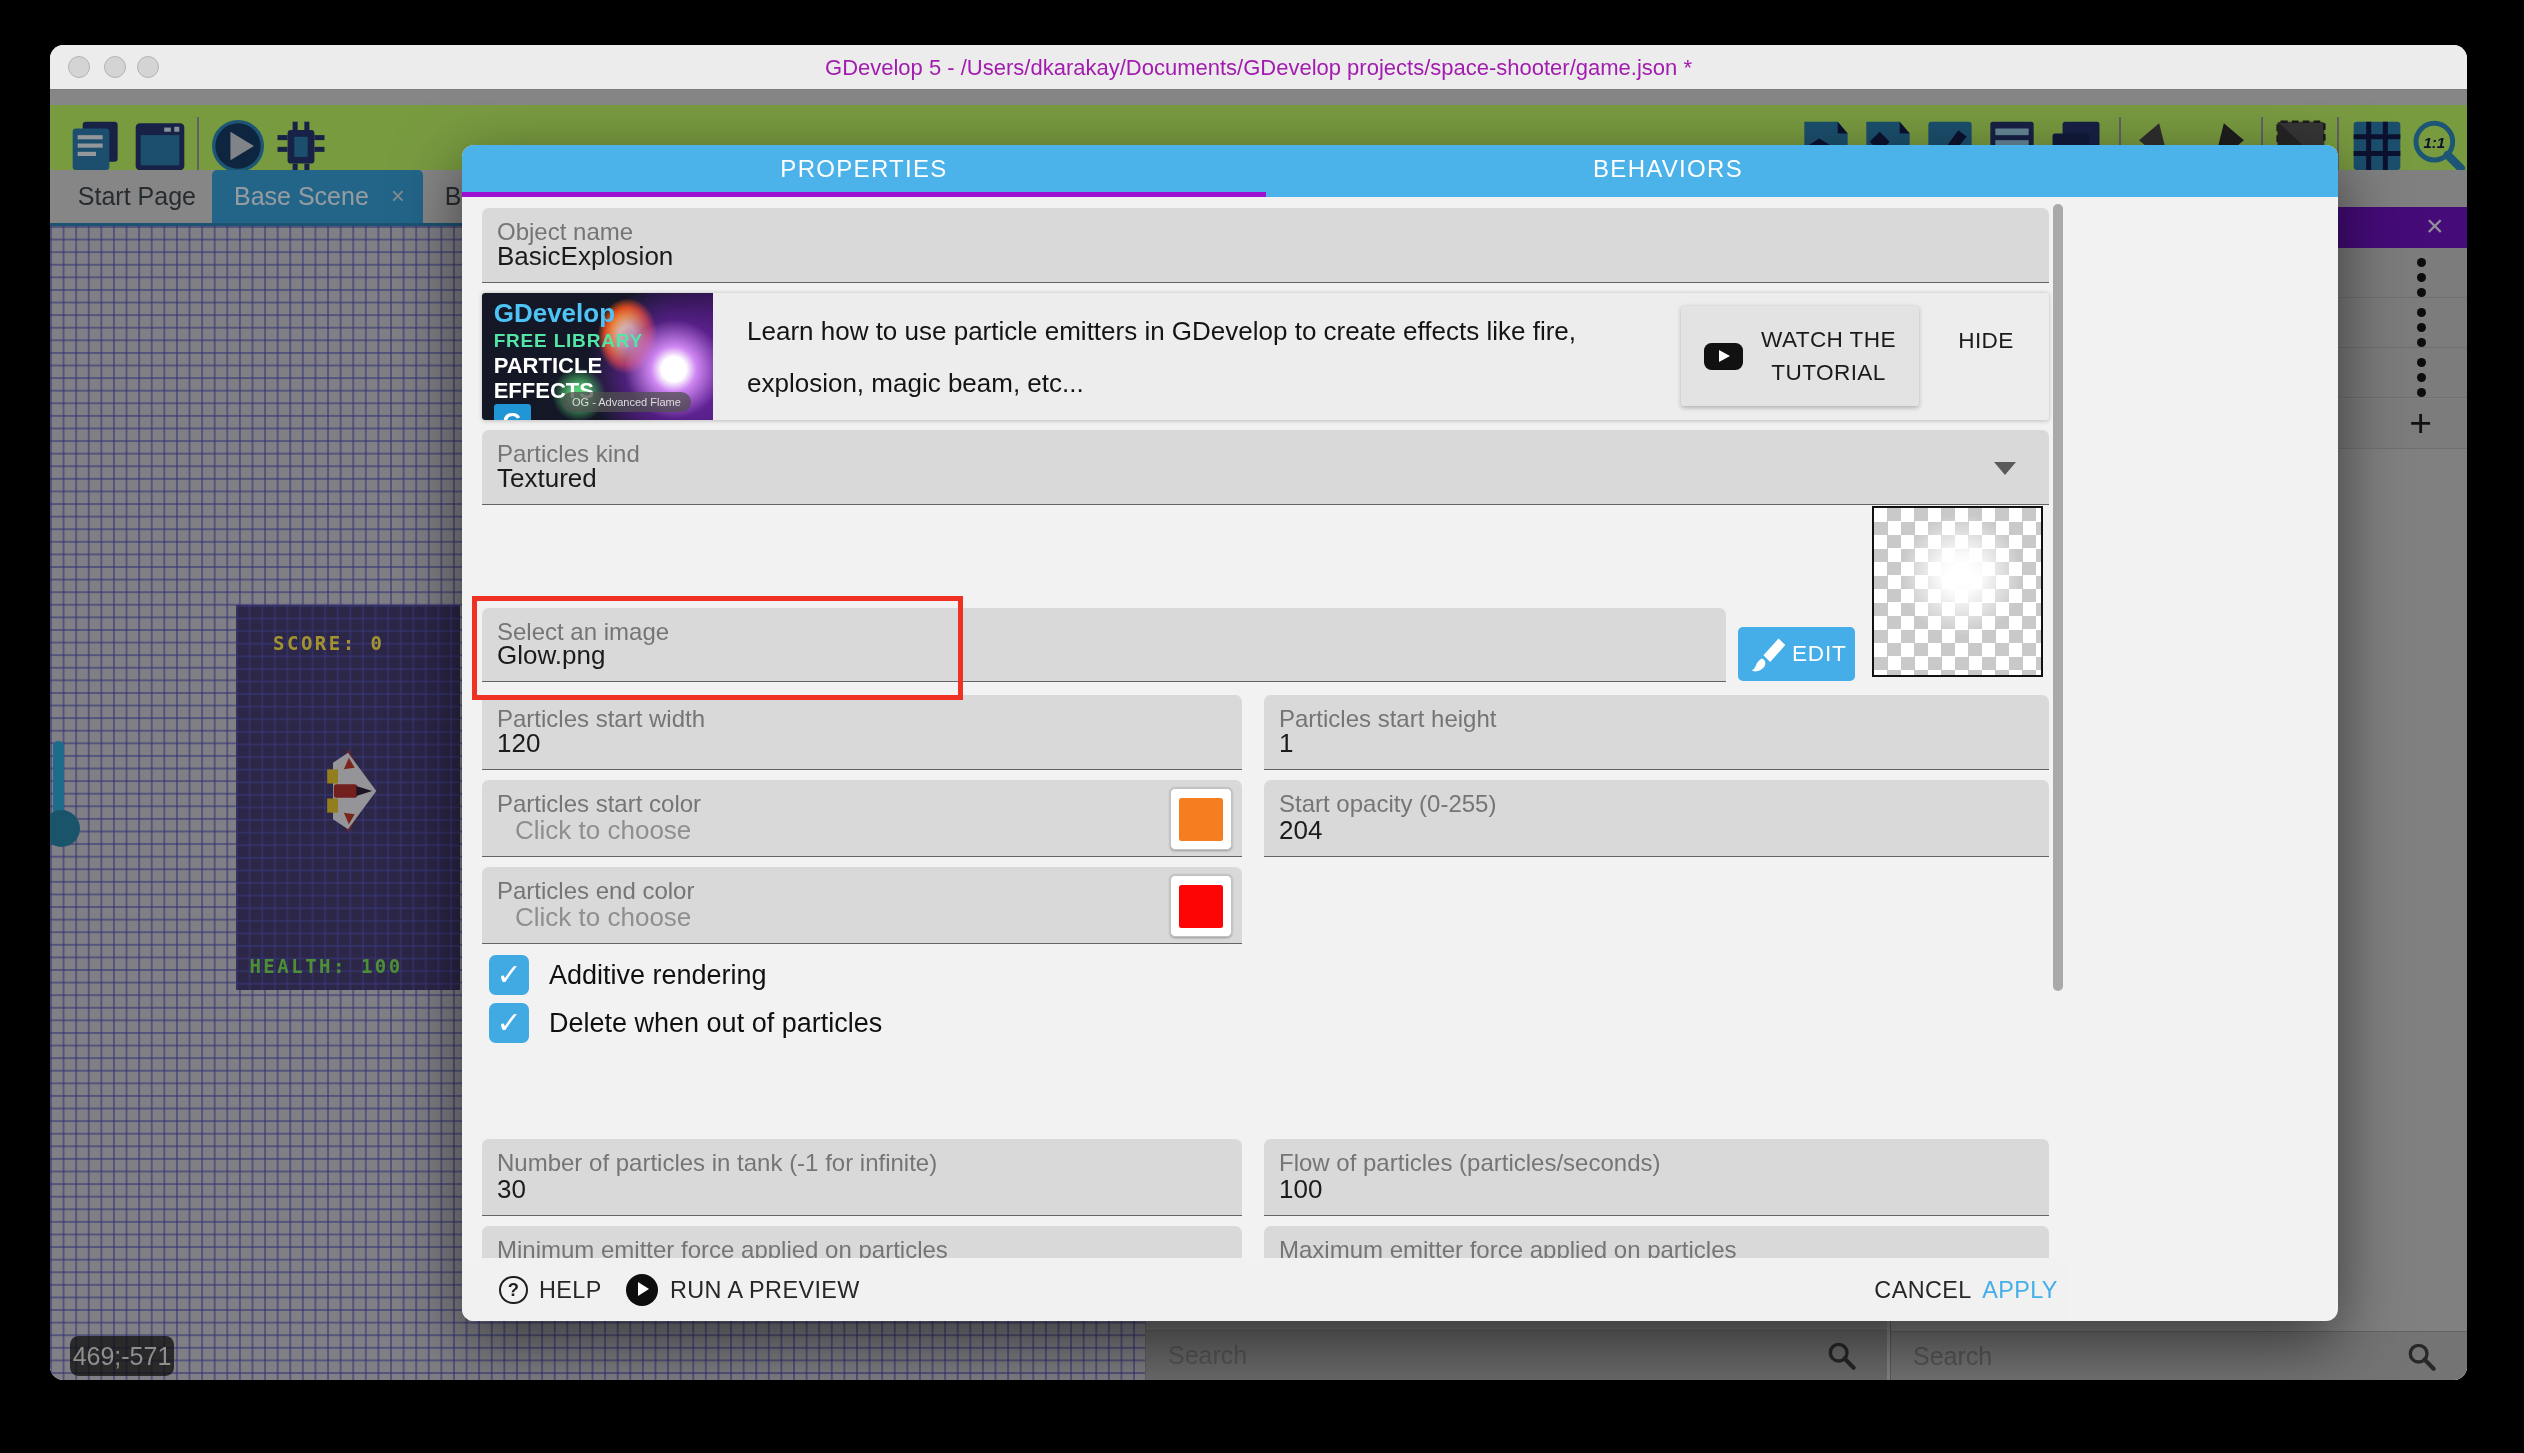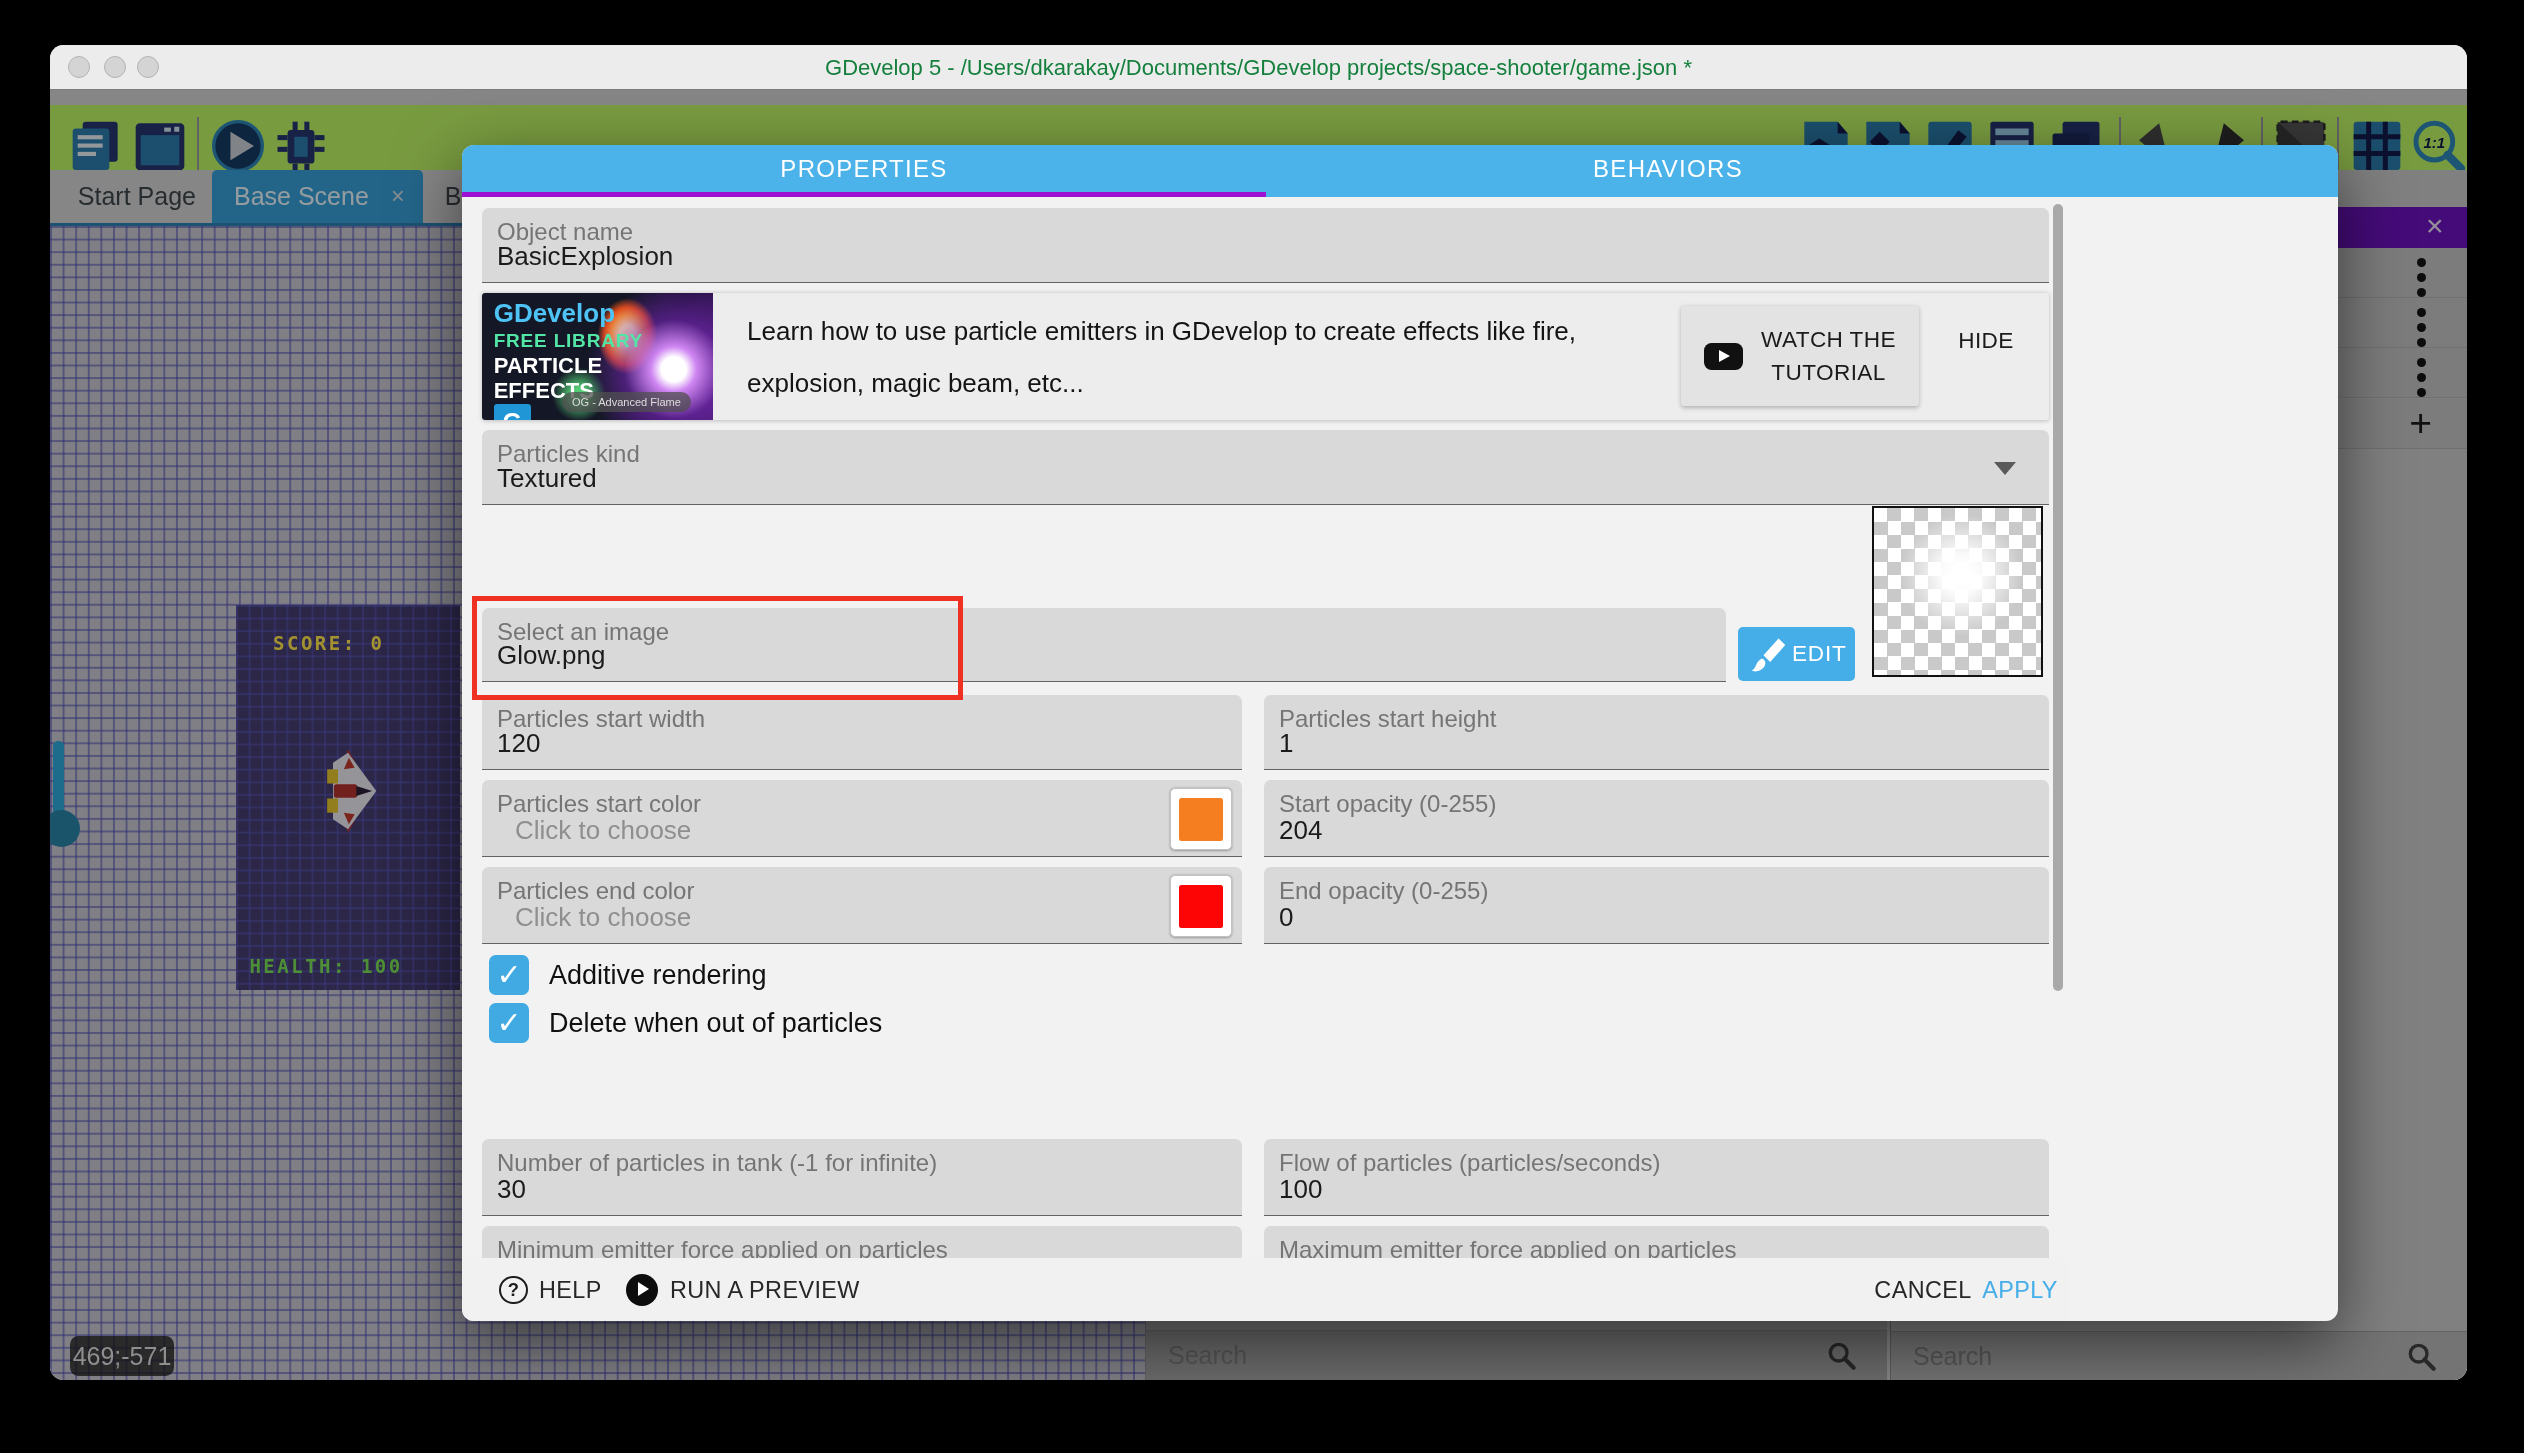--- a/index.html
+++ b/index.html
@@ -4,21 +4,21 @@
 <style>
   html,body{margin:0;padding:0;background:#000;}
   .canvas{position:relative;width:2525px;height:1453px;background:#000;overflow:hidden;
           font-family:"Liberation Sans","DejaVu Sans",sans-serif;}
 
   
   .window{position:absolute;left:50px;top:45px;width:2417px;height:1335px;border-radius:13.4px;
           overflow:hidden;background:#d2d2d2;}
   .titlebar{position:absolute;left:0;top:0;width:100%;height:44px;background:#ececec;border-bottom:0.8px solid #c2c2c2;}
   .tl{position:absolute;top:11px;width:22px;height:22px;border-radius:50%;background:#d4d4d4;border:0.8px solid #b3b3b3;box-sizing:border-box;}
-  .title-text{position:absolute;left:0;right:0;top:10px;text-align:center;font-size:22px;color:#15803d;font-weight:500;}
+  .title-text{position:absolute;left:0;right:0;top:10px;text-align:center;font-size:22px;color:#a21caf;font-weight:500;}
 
   
   .toolbar{position:absolute;left:0;top:60px;width:100%;height:81px;background:#bef264;font-style:italic;}
   .tb-sep{position:absolute;top:11.7px;width:1.7px;height:54px;background:#9a9a9a;}
   .icon{position:absolute;top:15px;}
 
   
   .tabbar{position:absolute;left:0;top:125px;width:100%;height:56px;background:#d2d2d2;border-bottom:3.3px solid #2d83b4;box-sizing:border-box;}
   .tab{position:absolute;top:0;height:53px;font-size:25px;line-height:53px;color:#3d464c;}
   .tab.active{background:#379fd6;color:#eaf4fa;border-radius:5px 5px 0 0;}
@@ -419,24 +419,20 @@
       <span class="val">204</span>
     </div>
 
     <div class="fld" style="left:20px;top:722px;width:760px;height:77px">
       <span class="lbl">Particles end color</span>
       <span class="val ph">Click to choose</span>
       <span class="swatch" style="right:10px;top:8.4px">
           <i style="background:#fe0505"></i>
         </span>
     </div>
-    <div class="fld" style="left:802px;top:722px;width:785px;height:77px">
-      <span class="lbl">End opacity (0-255)</span>
-      <span class="val">0</span>
-    </div>
 
     <span class="cb" style="left:27px;top:810px">✓</span>
     <span class="cb-label" style="left:87px;top:810px">Additive rendering</span>
     <span class="cb" style="left:27px;top:858px">✓</span>
     <span class="cb-label" style="left:87px;top:858px">Delete when out of particles</span>
 
 
     <div class="fld" style="left:20px;top:994px;width:760px;height:77px">
       <span class="lbl">Number of particles in tank (-1 for infinite)</span>
       <span class="val">30</span>

